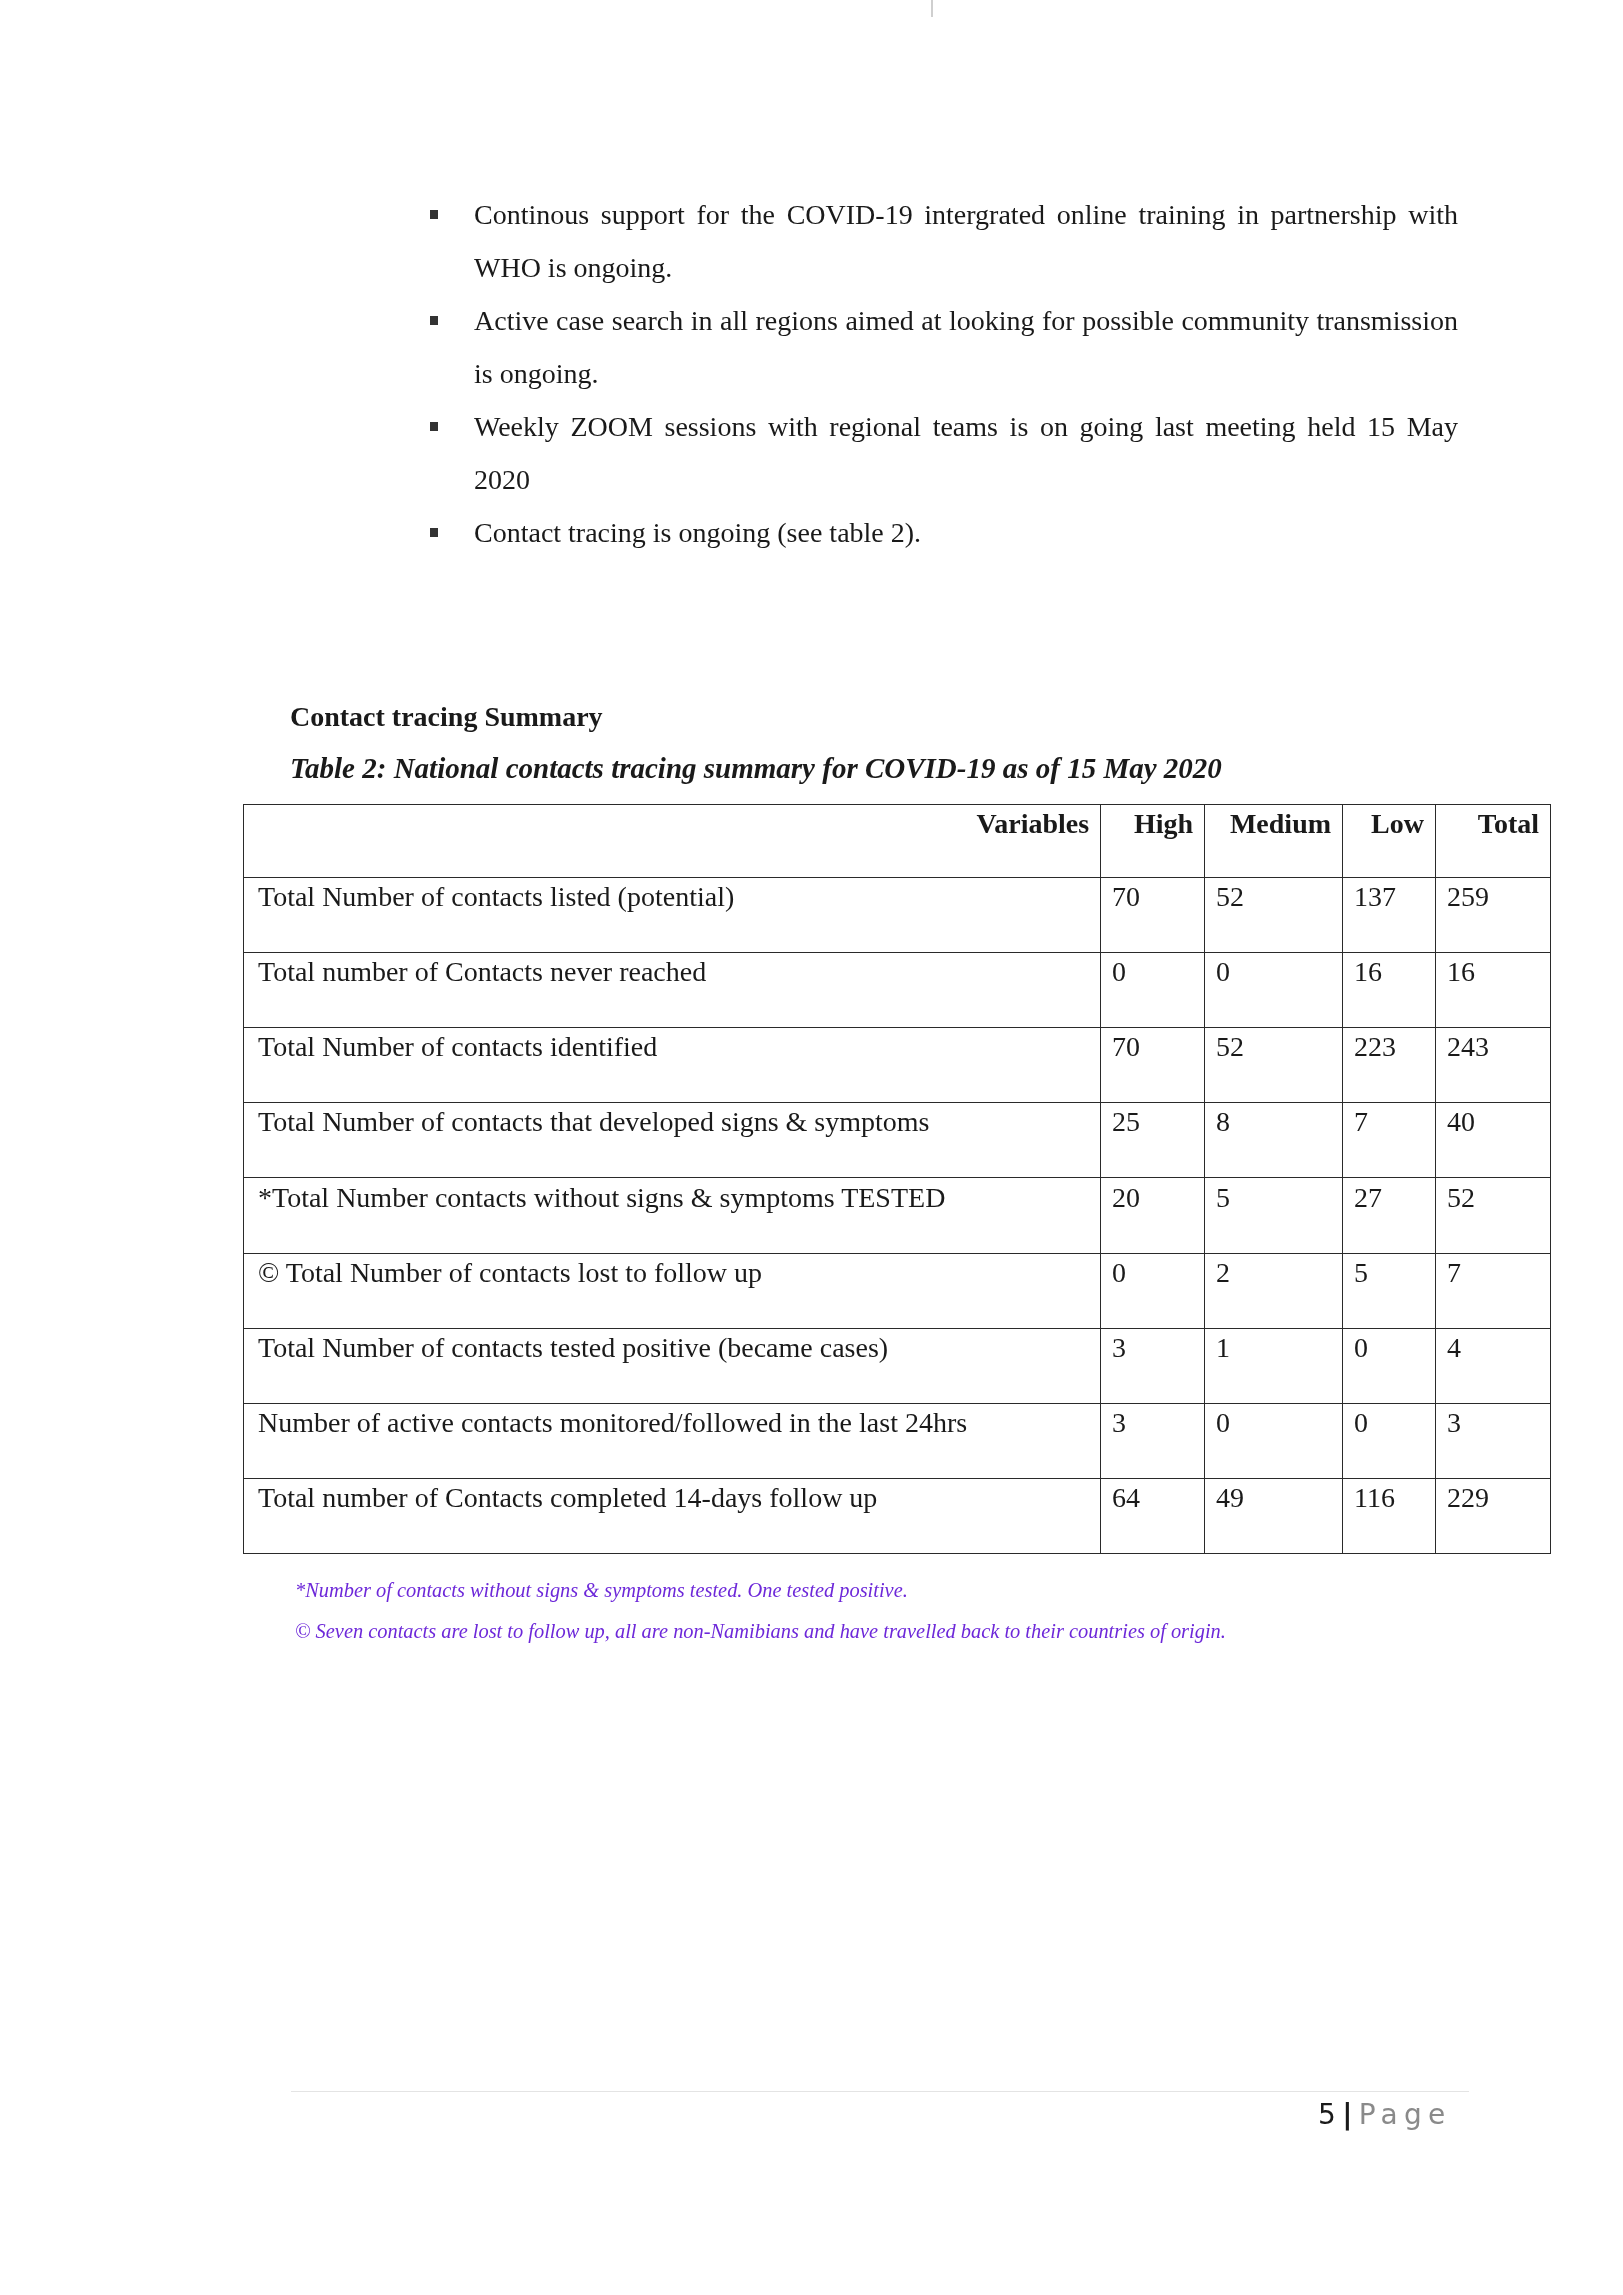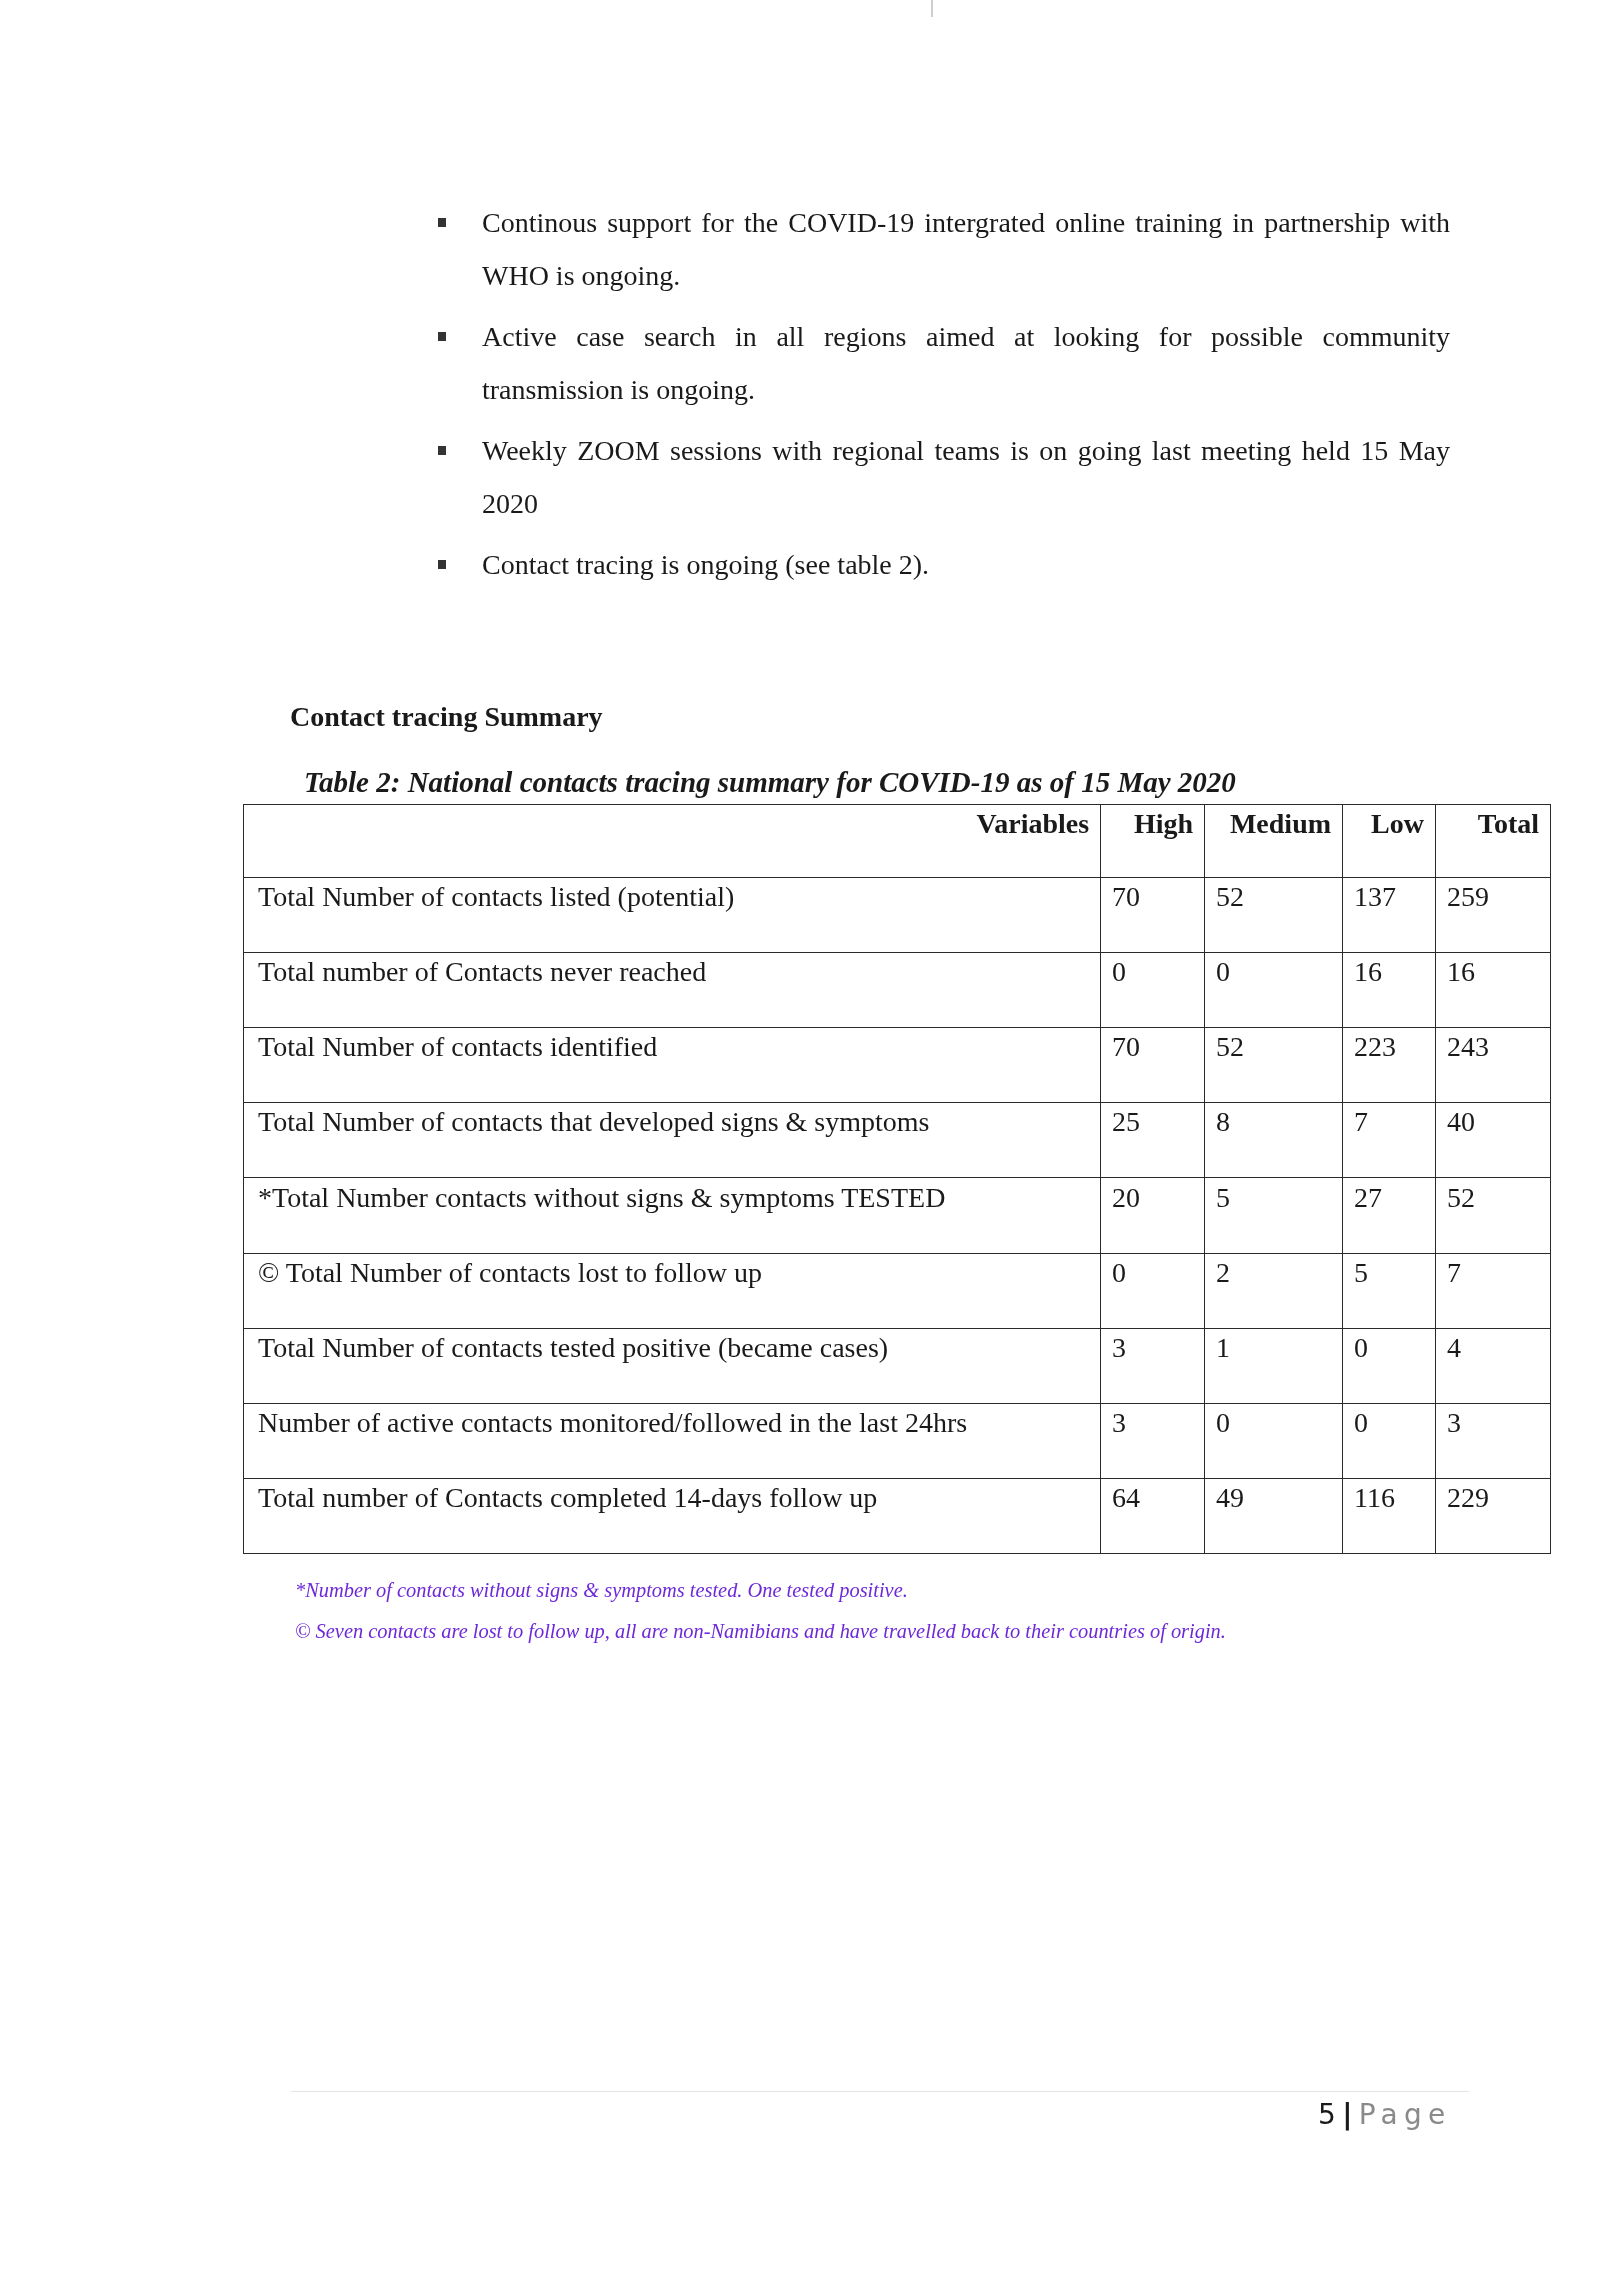--- a/index.html
+++ b/index.html
@@ -31,21 +31,21 @@
       margin: 0;
       padding: 0;
       list-style: none;
     }
     .bullets li {
       position: relative;
       padding-left: 53px;
       font-size: 28px;
       line-height: 53px;
       text-align: justify;
-      margin: 8px;
+      margin: 0;
     }
     .bullets li .bullet {
       position: absolute;
       left: 9.4px;
       top: 22px;
       width: 7.9px;
       height: 9.4px;
       background: #333;
     }
     .section-heading {
@@ -56,21 +56,21 @@
       font-weight: bold;
       margin: 0;
     }
     .table-caption {
       position: absolute;
       left: 290px;
       top: 752px;
       font-size: 29px;
       font-weight: bold;
       font-style: italic;
-      margin: 14px;
+      margin: 0;
     }
     table.contacts {
       position: absolute;
       left: 243px;
       top: 804px;
       width: 1308px;
       border-collapse: collapse;
       font-size: 28px;
     }
     table.contacts th, table.contacts td {

